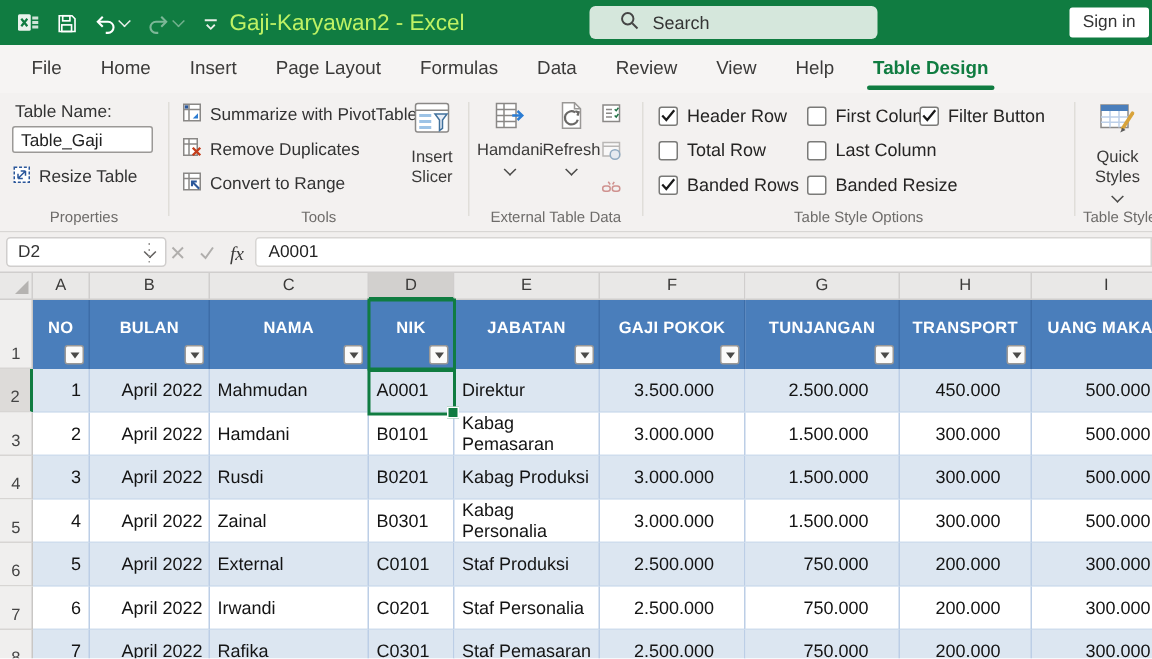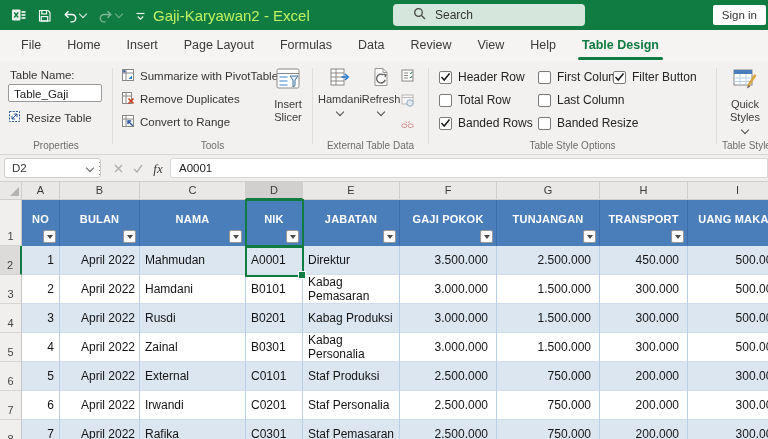--- a/index.html
+++ b/index.html
@@ -41,21 +41,21 @@
   .chev-sm{width:5px;height:5px;border-left:1px solid #4a4a48;border-bottom:1px solid #4a4a48;
            transform:rotate(-45deg);display:inline-block;margin-top:3px;}
   .cbitem{position:absolute;display:flex;align-items:center;gap:6px;}
   .cb{width:13px;height:13px;background:#fff;border:1px solid #7a7a78;border-radius:2px;
       box-sizing:border-box;display:flex;align-items:center;justify-content:center;}
   .cblabel{font-size:12px;color:#252423;white-space:nowrap;}
   .smallstack{position:absolute;display:flex;flex-direction:column;gap:9px;}
   
   .fbar{position:absolute;top:155px;left:0;width:768px;height:27px;background:#f1efee;
         border-bottom:1px solid #d0cecd;box-sizing:border-box;}
-  .namebox{position:absolute;left:4px;top:3px;width:97px;height:20px;background:#fff;
+  .namebox{position:absolute;left:4px;top:3px;width:107px;height:20px;background:#fff;
            border:1px solid #d0cecd;border-radius:3px;box-sizing:border-box;
            font-size:11.5px;color:#333;line-height:18px;padding-left:7px;}
   .nb-chev{position:absolute;right:7px;top:6px;width:5px;height:5px;border-left:1.2px solid #605e5c;
            border-bottom:1.2px solid #605e5c;transform:rotate(-45deg);}
   .dots{position:absolute;left:99px;top:7px;width:1px;height:13px;
         background:repeating-linear-gradient(#9a9896 0 1.5px,transparent 1.5px 4px);}
   .fbtn-ic{position:absolute;top:0;height:27px;display:flex;align-items:center;justify-content:center;width:20px;}
   .fx{font-family:"Liberation Serif",serif;font-style:italic;font-size:13px;color:#3b3a39;}
   .formulafield{position:absolute;left:170px;top:3px;right:0;height:20px;background:#fff;
                 border:1px solid #d8d6d4;border-radius:3px 0 0 3px;box-sizing:border-box;
@@ -80,21 +80,21 @@
   .fltr{position:absolute;right:3px;bottom:3px;width:13px;height:13px;background:#fbfbfa;
         border:1px solid #9a9896;border-radius:2px;box-sizing:border-box;
         display:flex;align-items:center;justify-content:center;}
   .fltr::after{content:"";border-left:3px solid transparent;border-right:3px solid transparent;
                border-top:4px solid #4a4a48;}
   .td{font-size:12px;color:#141414;border-right:1px solid #bccee6;border-bottom:1px solid #cfdded;}
   .td.band{background:#DCE6F1;}
   .a-num{justify-content:flex-end;padding-right:5px;}
   .a-date{justify-content:flex-end;padding-right:4px;}
   .a-text{justify-content:flex-start;padding-left:5px;}
-  .a-money{justify-content:flex-end;padding-right:8px;}
+  .a-money{justify-content:flex-end;padding-right:20px;}
   .selbox{position:absolute;border:2px solid #107C41;pointer-events:none;box-sizing:border-box;}
   .handle{position:absolute;right:-4px;bottom:-4px;width:6px;height:6px;background:#107C41;
           border:1px solid #fff;box-sizing:content-box;}
 </style>
 </head>
 <body>
 
 <div class="titlebar">
   <div class="qat">
     <span class="qbtn">

